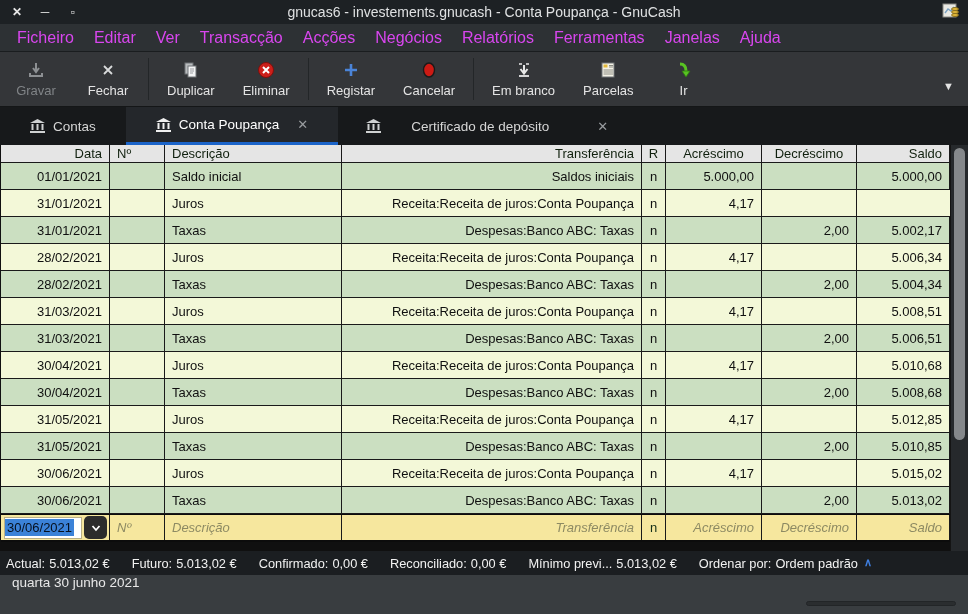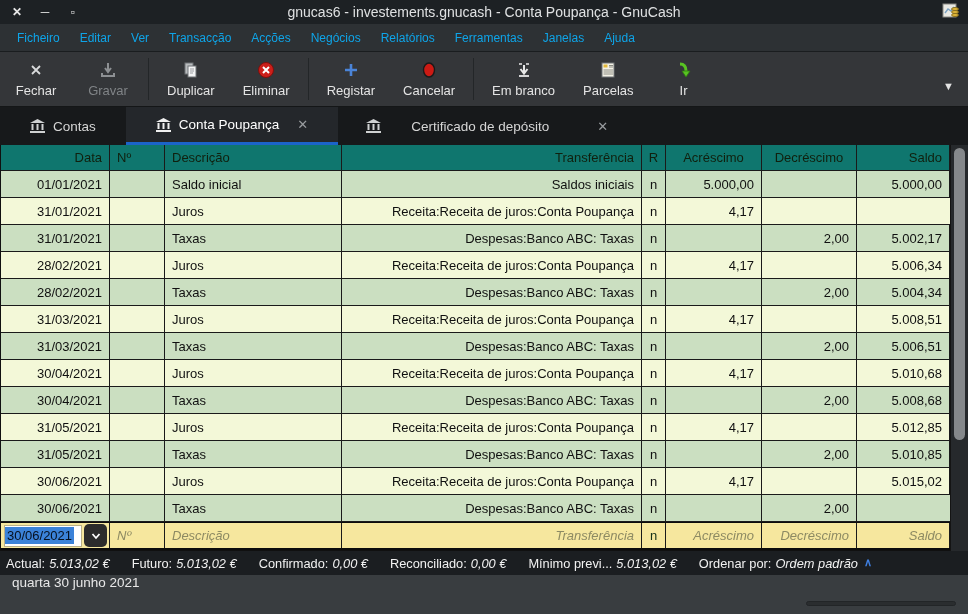--- a/index.html
+++ b/index.html
@@ -8,21 +8,21 @@
 
   
   .titlebar { height:24px; background:#1d2124; display:flex; align-items:center; position:relative; }
   .win-controls { display:flex; gap:14px; margin-left:10px; z-index:2; }
   .win-btn { color:#e8e8e8; font-size:12px; font-weight:bold; width:14px; height:14px; display:flex; align-items:center; justify-content:center; cursor:default; }
   .win-title { position:absolute; left:0; right:0; text-align:center; color:#dfe1e2; font-size:14px; }
   .app-icon { position:absolute; right:8px; top:3px; width:18px; height:18px; }
 
   
   .menubar { height:28px; background:#2d3134; display:flex; align-items:center; gap:2px; padding-left:8px; border-bottom:1px solid #1a1d1f; }
-  .menu-item { color:#0ea5e9; font-size:12px; padding:4px 9px; }
+  .menu-item { color:#d946ef; font-size:16px; padding:4px 9px; }
 
   
   .toolbar { height:55px; background:#343639; display:flex; align-items:stretch; position:relative; border-bottom:1px solid #141617; }
   .tb-btn { display:flex; flex-direction:column; align-items:center; justify-content:center; gap:3px; padding:4px 14px; min-width:72px; }
   .tb-btn .ico { height:20px; display:flex; align-items:center; justify-content:center; }
   .tb-btn .lbl { font-size:13px; color:#e4e4e4; white-space:nowrap; }
   .tb-btn.disabled .lbl { color:#808487; }
   .tb-sep { width:1px; background:#232628; margin:6px 4px; }
   .tb-overflow { position:absolute; right:14px; bottom:14px; color:#e4e4e4; font-size:11px; }
 
@@ -31,21 +31,21 @@
   .tab { display:flex; align-items:center; gap:8px; padding:0 30px; color:#d5d5d5; font-size:13.5px; position:relative; }
   .tab.active { background:#24272b; color:#ffffff; border-bottom:3px solid #1b64c9; }
   .tab .close-x { color:#9a9da0; font-size:13px; margin-left:10px; }
   .bank-ico { width:15px; height:14px; }
 
   
   .register-wrap { display:flex; height:406px; background:#101010; }
   .register { width:950px; border-left:1px solid #101010; }
   .rrow { display:grid; grid-template-columns:109px 55px 177px 300px 24px 96px 95px 93px; border-bottom:1px solid #1a1a1a; height:27px; }
   .rrow > div { border-right:1px solid #1a1a1a; font-size:13px; color:#101010; display:flex; align-items:center; padding:0 7px; overflow:hidden; white-space:nowrap; }
-  .hdr { height:26px; background:#0f766e; }
+  .hdr { height:18px; background:#e5e5e5; }
   .hdr > div { color:#10200e; }
   .al-r { justify-content:flex-end; }
   .al-c { justify-content:center; }
   .cream { background:#f3f8d8; }
   .green { background:#cbdfc1;text-align:right; }
 
   
   .edit-row { height:28px; background:#f6e79e; border-bottom:2px solid #0c0c0c; border-top:1px solid #0c0c0c; }
   .edit-row > div { color:#8d8a63; }
   .edit-row .ph { font-style:italic; }
@@ -56,21 +56,21 @@
   .date-drop { width:23px; height:23px; background:#2c2c2c; border-radius:5px; display:flex; align-items:center; justify-content:center; }
   .date-drop svg { width:12px; height:12px; }
 
   
   .scrollbar { width:18px; background:#26292c; border-left:1px solid #141414; position:relative; }
   .scroll-thumb { position:absolute; left:3px; right:3px; top:3px; height:292px; background:#85888b; border-radius:6px; }
 
   
   .summary { height:24px; background:#1b1e21; display:flex; align-items:center; font-size:12.8px; color:#f2f2f2; padding-left:6px; gap:0; }
   .sum-item { display:flex; margin-right:22px; white-space:nowrap; }
-  .sum-item .v { margin-left:4px;font-style:italic; }
+  .sum-item .v { margin-left:4px; }
   .sort-caret { color:#3f7fe0; font-size:11px; font-weight:bold; margin-left:6px; }
 
   
   .statusbar { height:50px; background:#393d40; position:relative; display:flex; align-items:flex-start; }
   .status-text { color:#e8e8e8; font-size:13.5px; margin-left:12px; }
   .progress { position:absolute; right:12px; top:26px; width:150px; height:5px; background:#2a2d2f; border:1px solid #222527; border-radius:3px; }
 
   svg { display:block; }
 </style>
 </head>
@@ -101,36 +101,36 @@
   <span class="menu-item">Transacção</span>
   <span class="menu-item">Acções</span>
   <span class="menu-item">Negócios</span>
   <span class="menu-item">Relatórios</span>
   <span class="menu-item">Ferramentas</span>
   <span class="menu-item">Janelas</span>
   <span class="menu-item">Ajuda</span>
 </div>
 
 <div class="toolbar">
+  <div class="tb-btn disabled">
+    <span class="ico">
+      <svg width="18" height="18" viewBox="0 0 18 18">
+          <path d="M9 2 v8 M6 7 l3 4 3-4" stroke="#8d9093" stroke-width="2" fill="none"></path>
+          <path d="M3 12 v3 h12 v-3" stroke="#8d9093" stroke-width="2" fill="none"></path>
+        </svg>
+    </span>
+    <span class="lbl">Gravar</span>
+  </div>
   <div class="tb-btn">
     <span class="ico">
       <svg width="14" height="14" viewBox="0 0 14 14">
           <path d="M3 3 L11 11 M11 3 L3 11" stroke="#d9dbdc" stroke-width="1.8"></path>
         </svg>
     </span>
     <span class="lbl">Fechar</span>
-  </div>
-  <div class="tb-btn disabled">
-    <span class="ico">
-      <svg width="18" height="18" viewBox="0 0 18 18">
-          <path d="M9 2 v8 M6 7 l3 4 3-4" stroke="#8d9093" stroke-width="2" fill="none"></path>
-          <path d="M3 12 v3 h12 v-3" stroke="#8d9093" stroke-width="2" fill="none"></path>
-        </svg>
-    </span>
-    <span class="lbl">Gravar</span>
   </div>
   <div class="tb-sep"></div>
   <div class="tb-btn">
     <span class="ico">
       <svg width="18" height="18" viewBox="0 0 18 18">
           <rect x="3" y="2" width="8" height="11" fill="#b9bcbe" stroke="#6f7376"></rect>
           <rect x="6" y="5" width="8" height="11" fill="#f2f3f4" stroke="#6f7376"></rect>
           <path d="M8 8 h4 M8 10 h4 M8 12 h3" stroke="#9a9da0" stroke-width="1"></path>
         </svg>
     </span>
@@ -382,20 +382,21 @@
       </div>
 
       <div class="rrow green">
         <div class="al-r">30/06/2021</div>
         <div></div>
         <div>Taxas</div>
         <div class="al-r">Despesas:Banco ABC: Taxas</div>
         <div class="al-c">n</div>
         <div class="al-r"></div>
         <div class="al-r">2,00</div>
+        <div class="al-r">5.013,02</div>
       </div>
     </div>
 
     <div class="rrow edit-row">
       <div class="date-cell">
         <span class="date-field">
             <span class="date-sel">30/06/2021</span>
           </span>
         <span class="date-drop">
           <svg viewBox="0 0 12 12">

